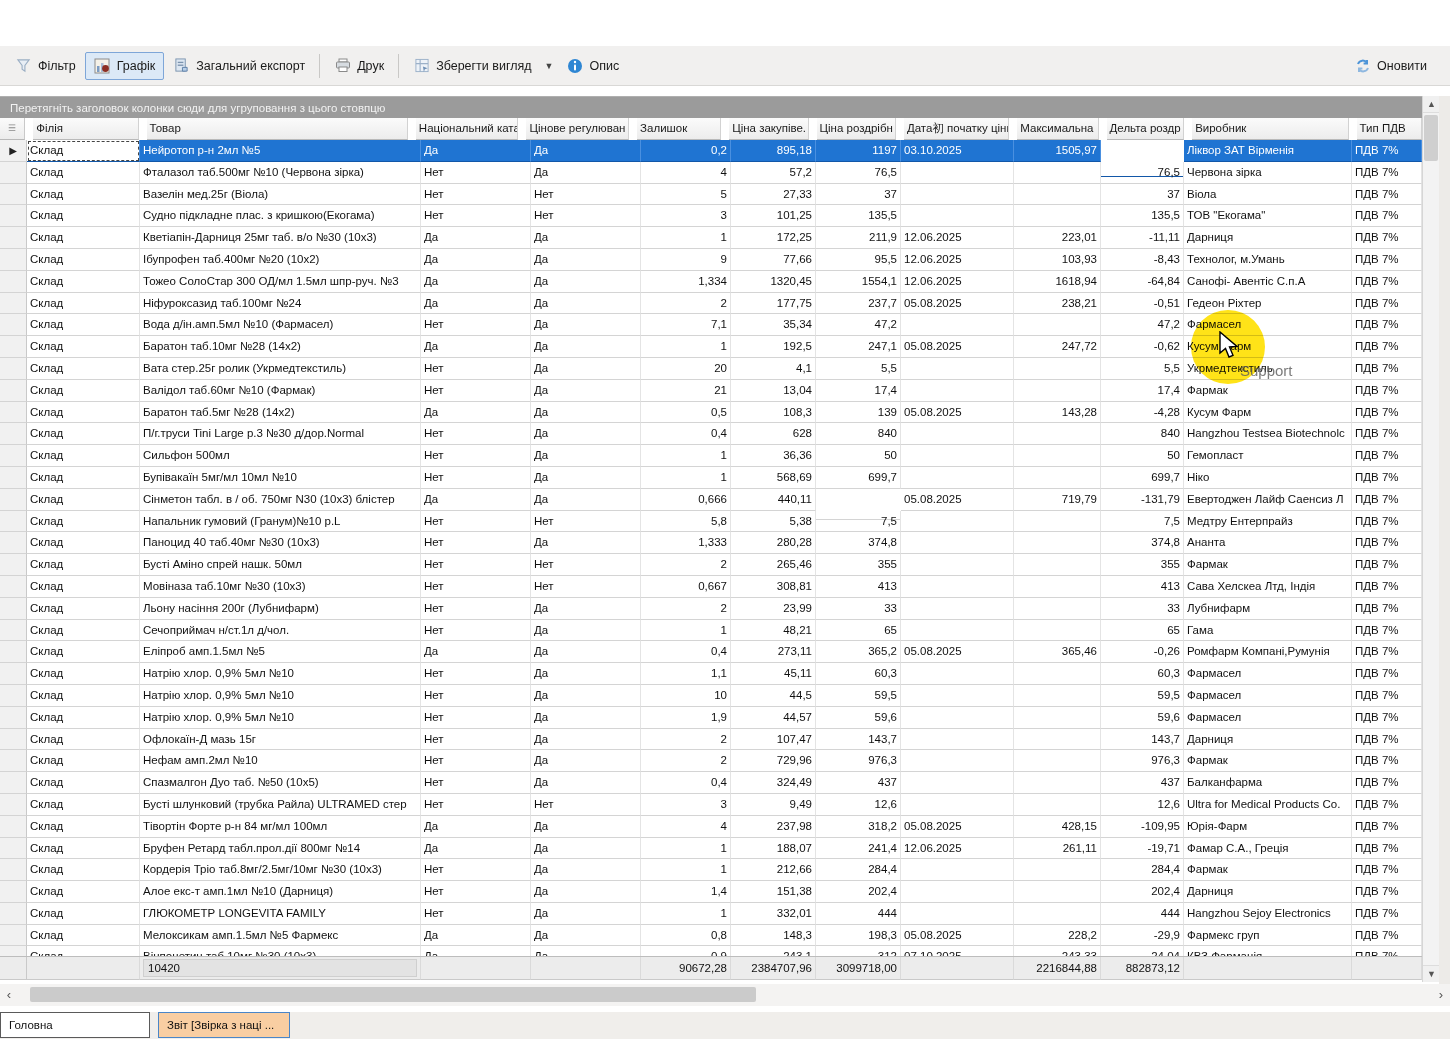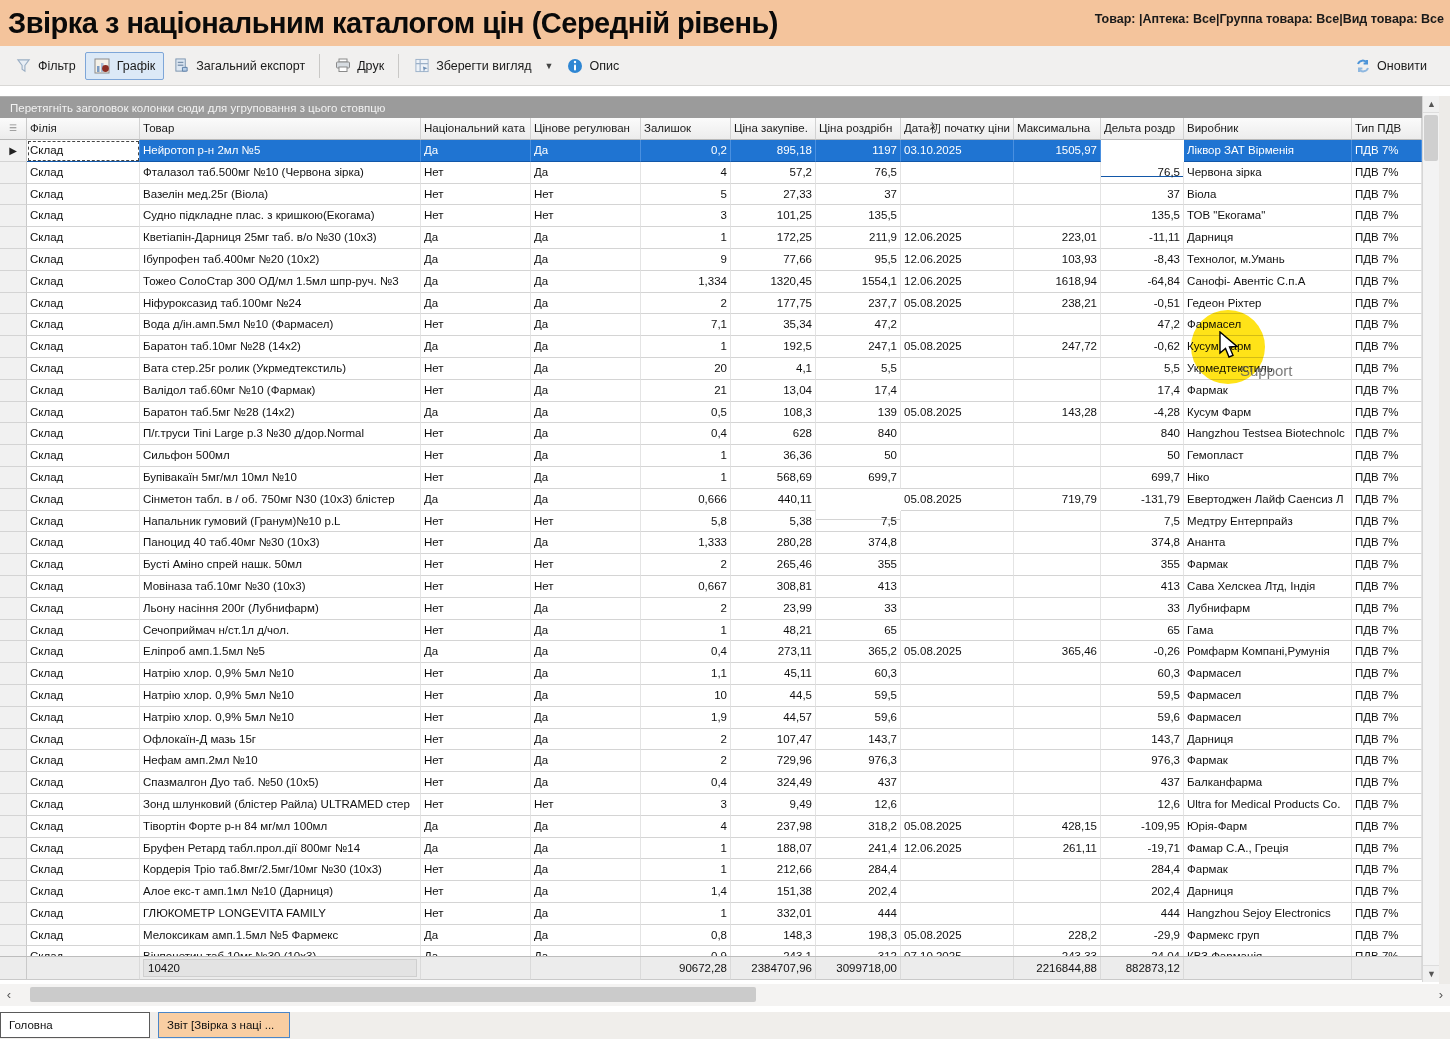--- a/index.html
+++ b/index.html
@@ -33,21 +33,21 @@
   
   .grid { position:absolute; left:0; top:118px; width:1422px; background:#fff; }
   .grow { display:flex; width:1422px; height:21.8px; background:#fff; }
   .gcell { font-size:11.5px; line-height:21px; padding:0 3px; white-space:nowrap; overflow:hidden;
     border-right:1px solid #E4E4E4; border-bottom:1px solid #D4D4D4; color:#111; }
   .gcell.r { text-align:right; }
   .ind { width:27px; background:#F1F1F1; border-right:1px solid #C9C9C9; border-bottom:1px solid #D4D4D4;
     font-size:10px; color:#222; text-align:center; line-height:21px; overflow:hidden; }
   .hdr { height:22px; }
   .hdr .gcell { background:linear-gradient(#FBFBFB,#ECECEC); border-right:1px solid #D2D2D2;
-    border-bottom:1px solid #B9B9B9; color:#1A1A1A; }
+    border-bottom:1px solid #B9B9B9; color:#1A1A1A;margin-left:8px; }
   .hdr .ind { background:linear-gradient(#FBFBFB,#ECECEC); border-bottom:1px solid #B9B9B9; color:#8A8A8A; font-size:9px; }
   .grow.sel .gcell { background:#1F74D2; color:#FFFFFF; border-right:1px solid #4A90E0; border-bottom:1px solid #1257A8; }
   .grow.sel .gcell.focuscell { background:#FFFFFF; color:#111; outline:1.5px dashed #444; outline-offset:-2px; }
   #partial-row { height:10px; overflow:hidden; }
   .totals { display:flex; width:1422px; height:24px; background:#ECECEC; border-top:1px solid #BDBDBD; }
   .totals .gcell { line-height:23px; border-right:1px solid #DADADA; border-bottom:1px solid #C9C9C9; background:#ECECEC; }
   .totals .ind { border-bottom:1px solid #C9C9C9; background:#ECECEC; }
   .count-box { background:#E3E3E3; border:1px solid #CFCFCF; height:18px; line-height:16px; margin-top:2px; padding:0 4px; font-size:11.5px; }
 
   
@@ -74,24 +74,20 @@
   .cursor-halo { position:absolute; left:1191px; top:310px; width:74px; height:74px; border-radius:50%;
     background:#FFE318; mix-blend-mode:multiply; z-index:40; }
   .watermark { position:absolute; left:1240px; top:362px; font-size:15px; color:rgba(90,90,90,.8); z-index:41; }
   .cursor { position:absolute; left:1218px; top:331px; z-index:50; }
 </style>
 </head>
 <body>
 
 <div id="app">
 
-  <div class="titlebar">
-    <div class="title">Звірка з національним каталогом цін (Середній рівень)</div>
-    <div class="filters">Товар: |Аптека: Все|Группа товара: Все|Вид товара: Все</div>
-  </div>
 
   <div class="toolbar">
     <button class="tb">
       <span class="ic">
         <svg width="15" height="15" viewBox="0 0 16 16">
             <path d="M2 2 h12 l-4.5 6 v6 l-3 -2 v-4 z" fill="#E8EEF5" stroke="#9AAEC4" stroke-width="1.2"></path>
           </svg>
       </span>
       <span>Фільтр</span>
     </button>
@@ -628,21 +624,21 @@
           <div class="gcell r" style="width: 85px;">437</div>
           <div class="gcell" style="width: 113px;"></div>
           <div class="gcell r" style="width: 87px;"></div>
           <div class="gcell r" style="width: 83px;">437</div>
           <div class="gcell" style="width: 168px;">Балканфарма</div>
           <div class="gcell" style="width: 70px;">ПДВ 7%</div>
         </div>
         <div class="grow">
           <div class="ind"></div>
           <div class="gcell" style="width: 113px;">Склад</div>
-          <div class="gcell" style="width: 281px;">Зонд шлунковий (блістер Райла) ULTRAMED стер</div>
+          <div class="gcell" style="width: 281px;">Бусті шлунковий (трубка Райла) ULTRAMED стер</div>
           <div class="gcell" style="width: 110px;">Нет</div>
           <div class="gcell" style="width: 110px;">Нет</div>
           <div class="gcell r" style="width: 90px;">3</div>
           <div class="gcell r" style="width: 85px;">9,49</div>
           <div class="gcell r" style="width: 85px;">12,6</div>
           <div class="gcell" style="width: 113px;"></div>
           <div class="gcell r" style="width: 87px;"></div>
           <div class="gcell r" style="width: 83px;">12,6</div>
           <div class="gcell" style="width: 168px;">Ultra for Medical Products Co.</div>
           <div class="gcell" style="width: 70px;">ПДВ 7%</div>

